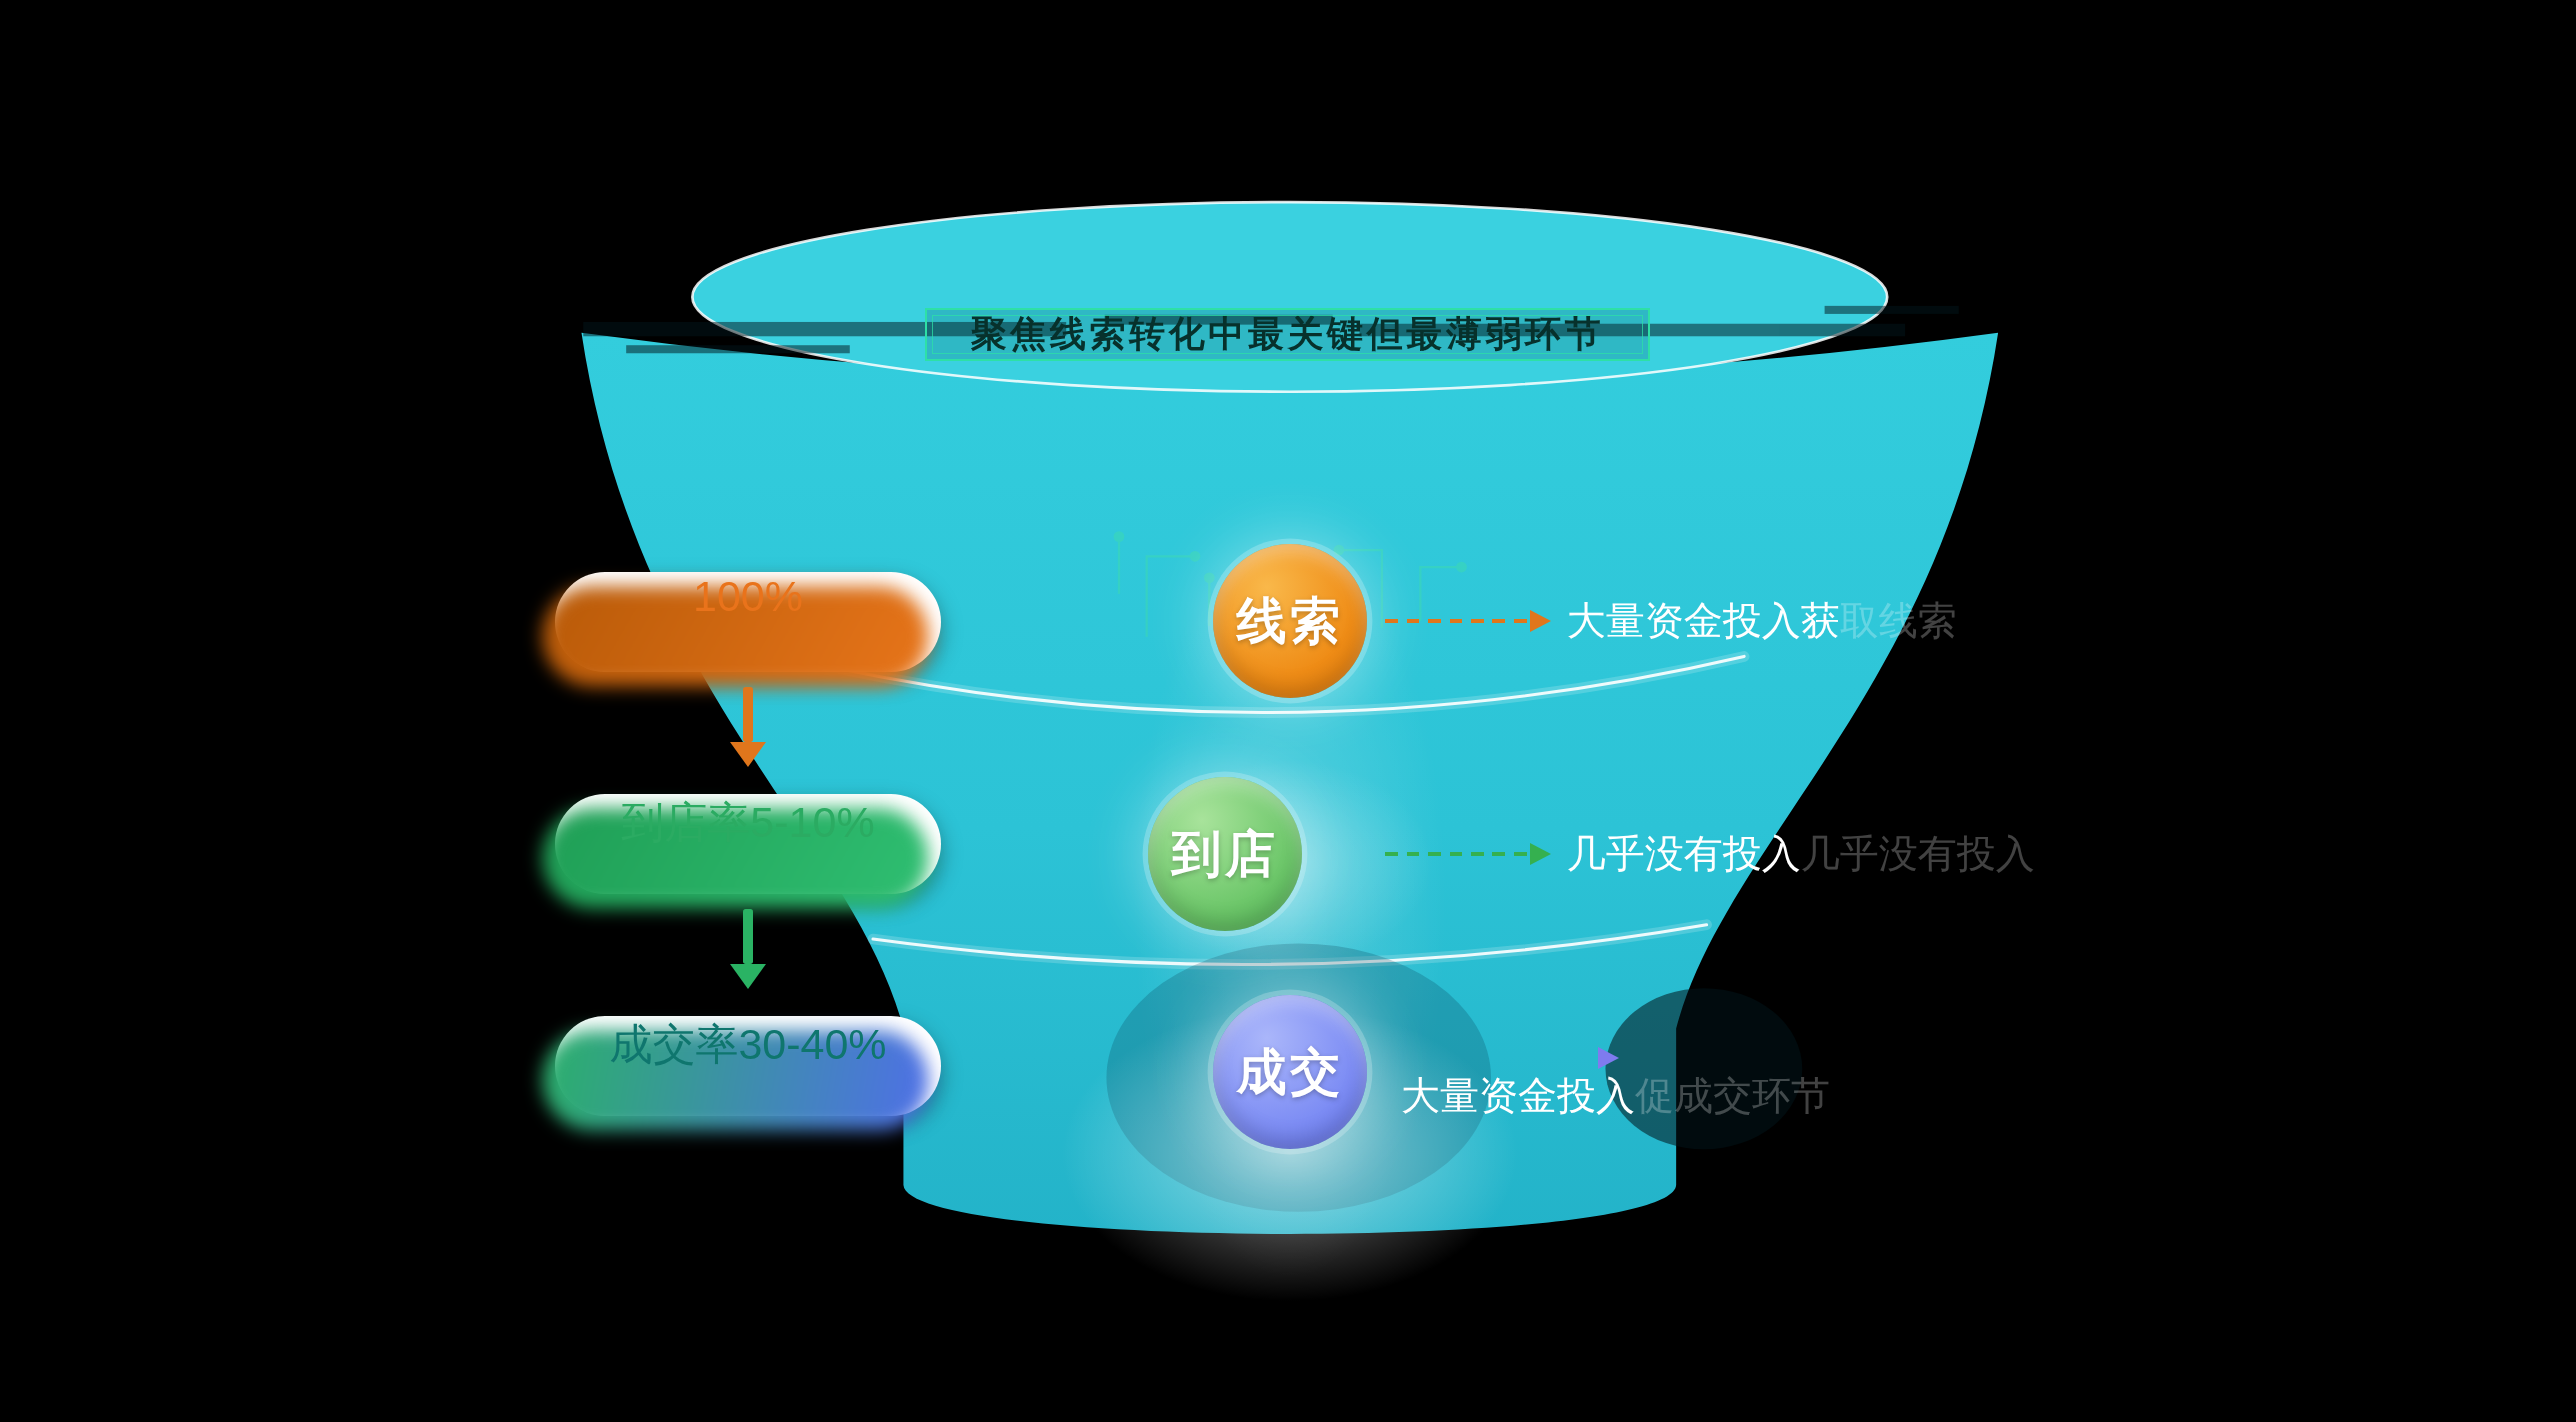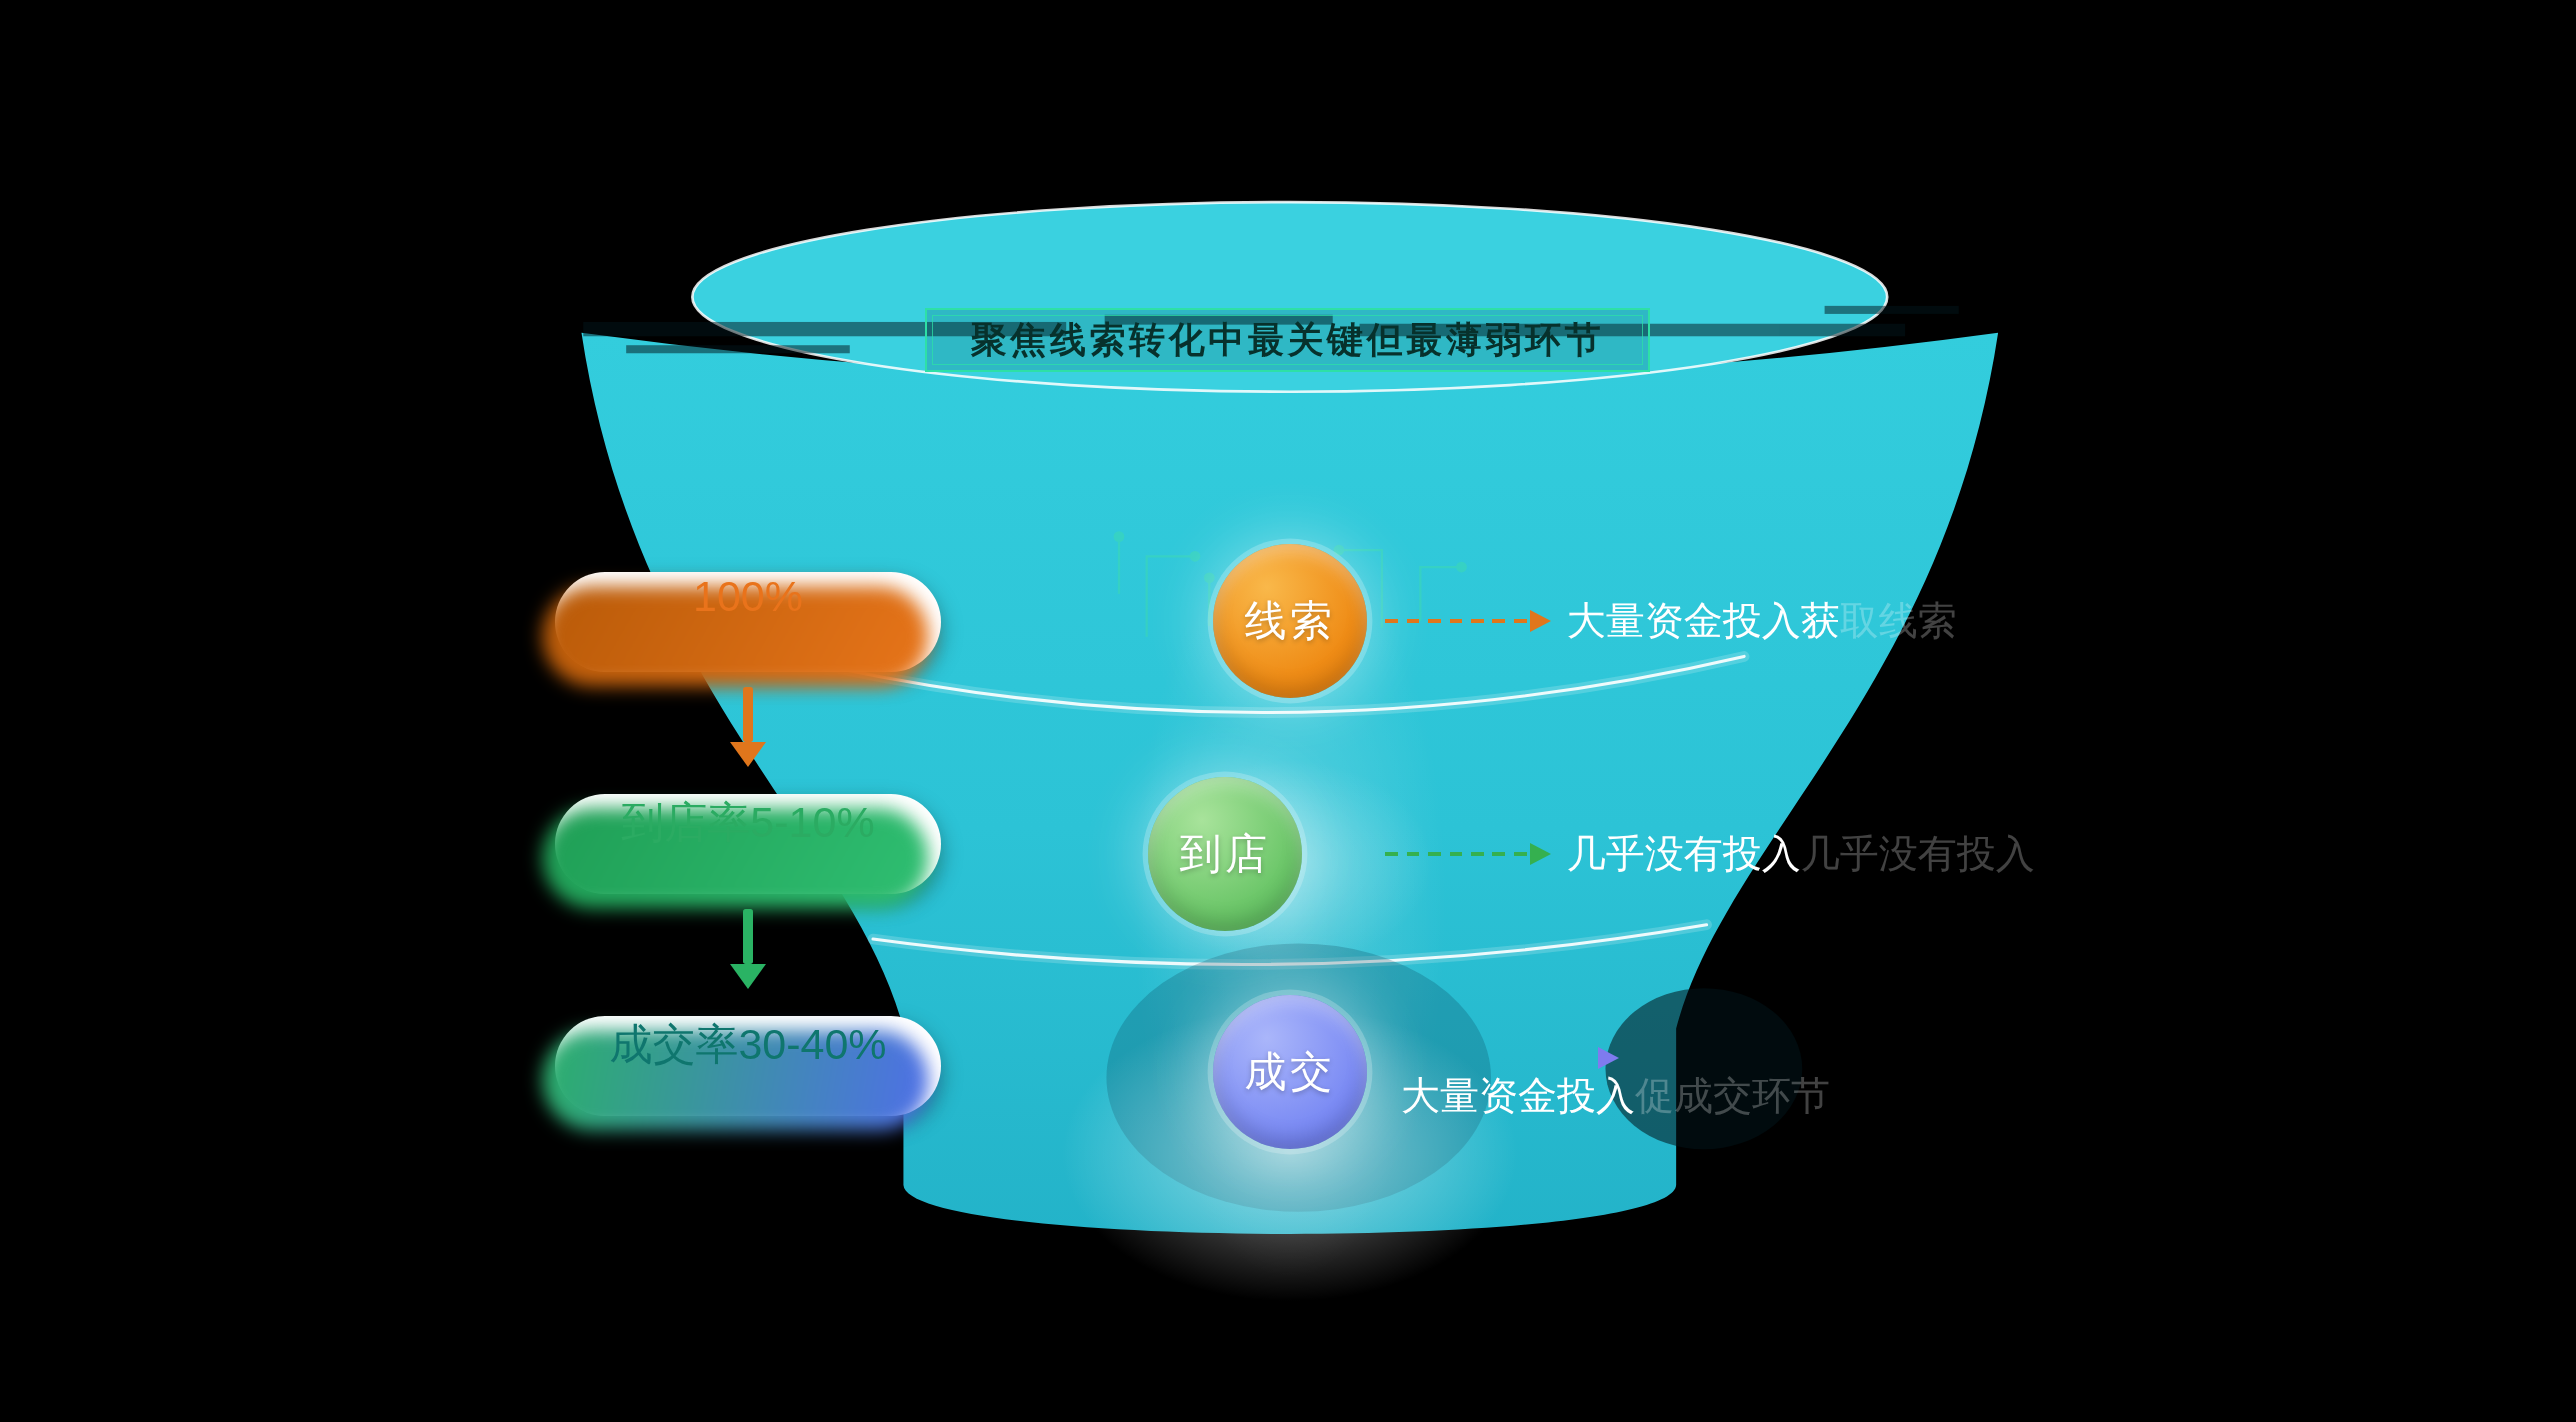--- a/index.html
+++ b/index.html
@@ -7,21 +7,21 @@
     width:2576px; height:1422px;
     background:#000;
     overflow:hidden;
     font-family:"Liberation Sans","DejaVu Sans",sans-serif;
   }
   .canvas { position:relative; width:2576px; height:1422px; background:#000; }
   .funnel-svg { position:absolute; left:0; top:0; z-index:0; }
 
   
   .title-box {
-    position:absolute; left:925px; top:308px; width:725px; height:64px;
+    position:absolute; left:925px; top:308px; width:725px; height:53px;
     z-index:3; display:flex; align-items:center; justify-content:center;
     border:2.7px solid #2ee0a6; background:rgba(0,70,78,0.18);
   }
   .title-box::before {
     content:""; position:absolute; inset:5.4px;
     border:1.8px solid rgba(46,224,166,0.75); pointer-events:none;
   }
   .title-text {
     font-size:36px; font-weight:700; letter-spacing:3.6px;
     color:#07312c; white-space:nowrap;
@@ -60,21 +60,21 @@
   .va-head { width:0; height:0; border-left:18px solid transparent; border-right:18px solid transparent; }
   .s-orange { background:#e0761c; }
   .h-orange { border-top:25px solid #e0761c; }
   .s-green  { background:#2ab364; }
   .h-green  { border-top:25px solid #2ab364; }
 
   
   .badge {
     position:absolute; width:154px; height:154px; border-radius:50%; z-index:3;
     display:flex; align-items:center; justify-content:center;
-    font-size:42px; font-weight:400; letter-spacing:3.6px; color:#fff;
+    font-size:50px; font-weight:700; letter-spacing:3.6px; color:#fff;
     text-shadow:0 1.8px 5.4px rgba(0,0,0,0.25);
     box-shadow:0 0 0 5.4px rgba(255,255,255,0.22), 0 0 54px 12.5px rgba(255,255,255,0.30),
                inset 0 -9px 19.7px rgba(0,0,0,0.18), inset 0 9px 16px rgba(255,255,255,0.35);
   }
   .badge-1 { left:1213px; top:544px;  background:radial-gradient(circle at 35% 28%, #f9b84a, #ef8c16 62%, #e07708); }
   .badge-2 { left:1148px; top:777px;  background:radial-gradient(circle at 35% 28%, #a8e39b, #6dc76a 62%, #4fb354); }
   .badge-3 { left:1213px; top:995px; background:radial-gradient(circle at 35% 28%, #aab6fa, #7c8cf4 62%, #5f6fe8); }
 
   
   .note {

